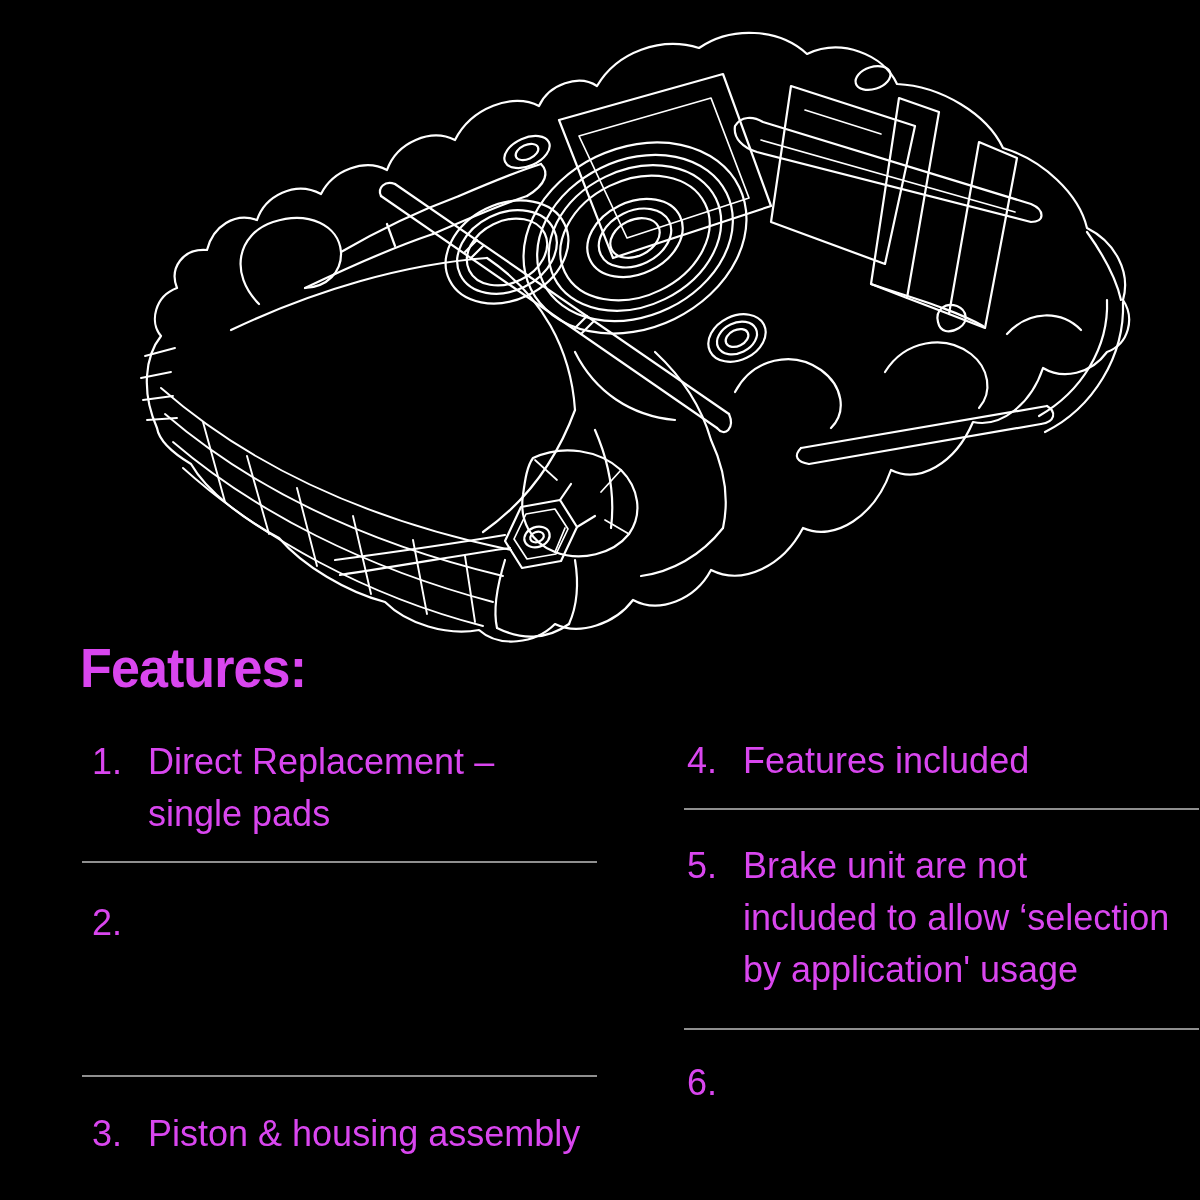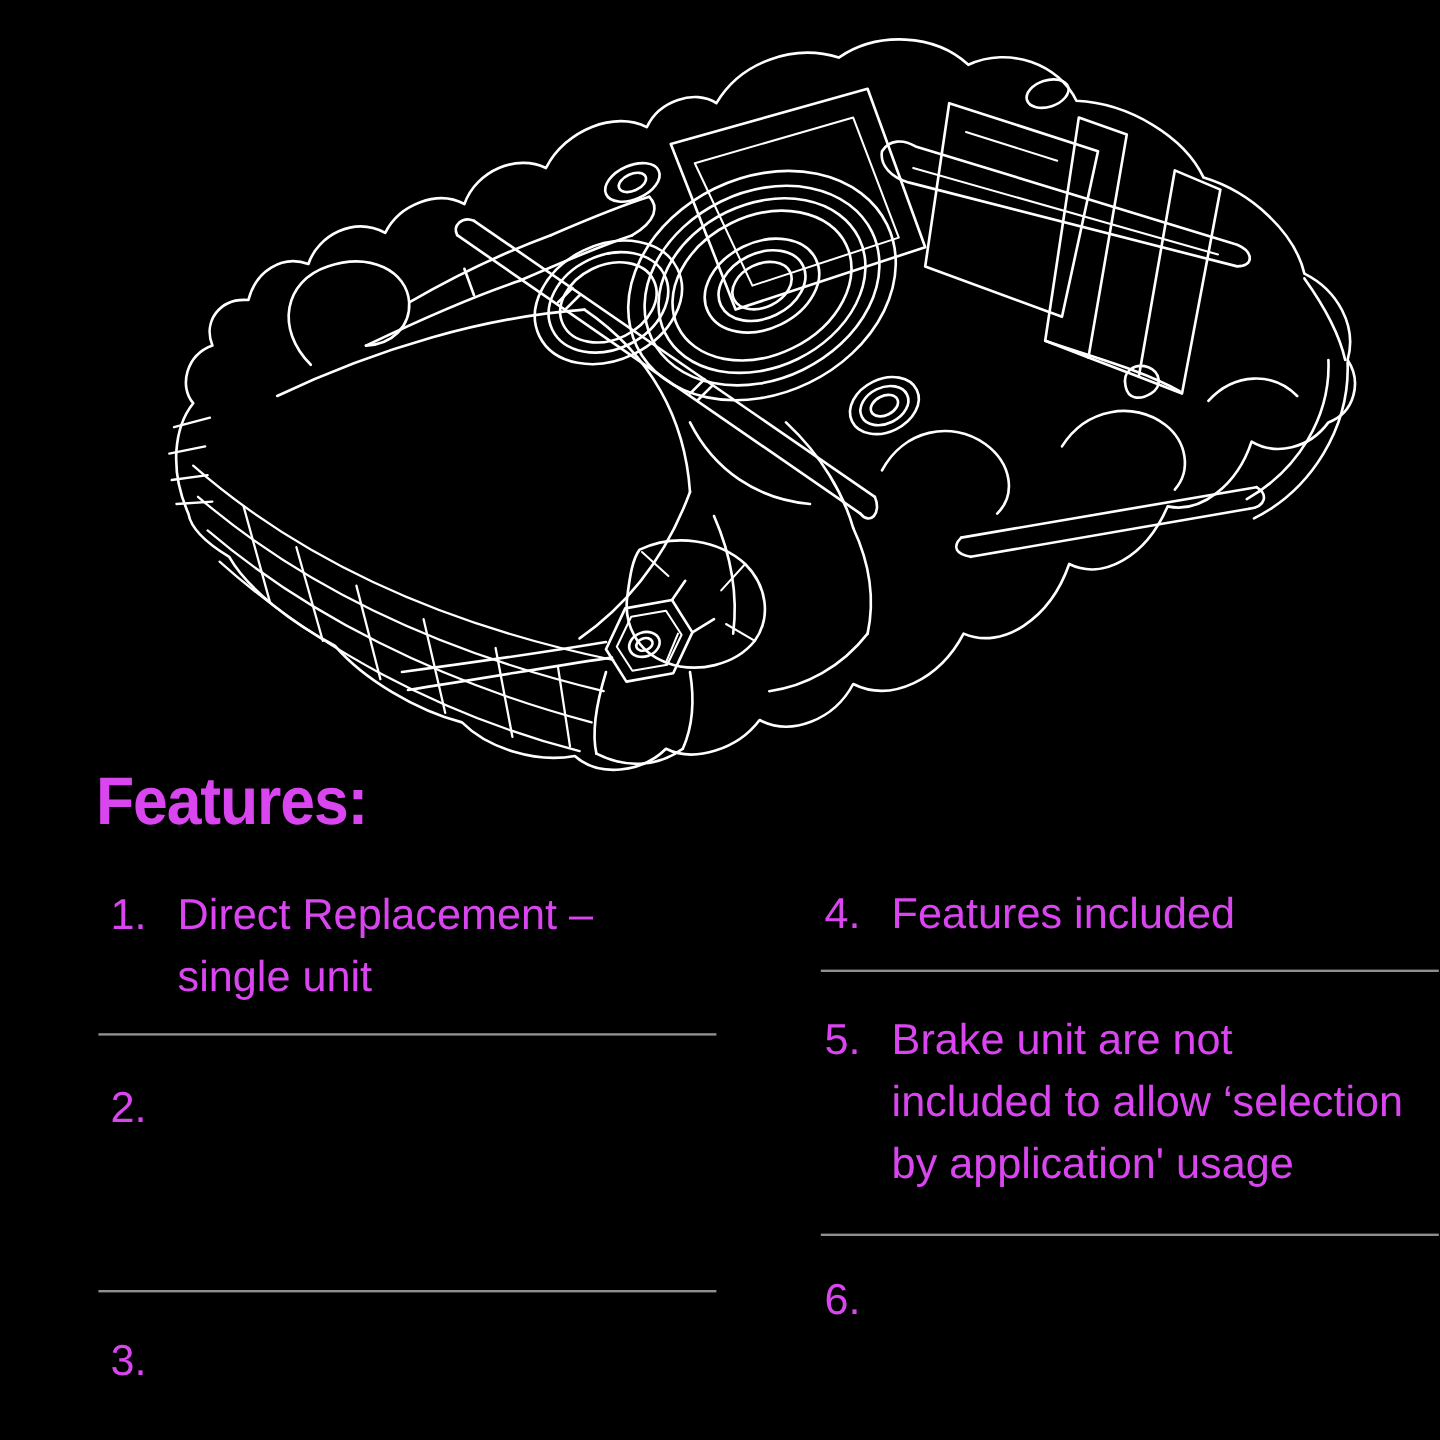--- a/index.html
+++ b/index.html
@@ -234,29 +234,30 @@
       <path d="M 676,440 C 690,470 694,500 688,528"></path>
       <path d="M 688,528 C 666,556 636,572 606,576"></path>
     </g>
   </svg>
 
   <div class="heading">Features:</div>
 
   <div class="item" id="item-1">
     <span class="num">1.</span>
     <span class="txt">Direct Replacement –
-single unit</span>
+single pads</span>
   </div>
   <div class="divider" id="div-l1"></div>
   <div class="item" id="item-2">
     <span class="num">2.</span>
   </div>
   <div class="divider" id="div-l2"></div>
   <div class="item" id="item-3">
     <span class="num">3.</span>
+    <span class="txt">Piston &amp; housing assembly</span>
   </div>
 
   <div class="item" id="item-4">
     <span class="num">4.</span>
     <span class="txt">Features included</span>
   </div>
   <div class="divider" id="div-r1"></div>
   <div class="item" id="item-5">
     <span class="num">5.</span>
     <span class="txt">Brake unit are not

